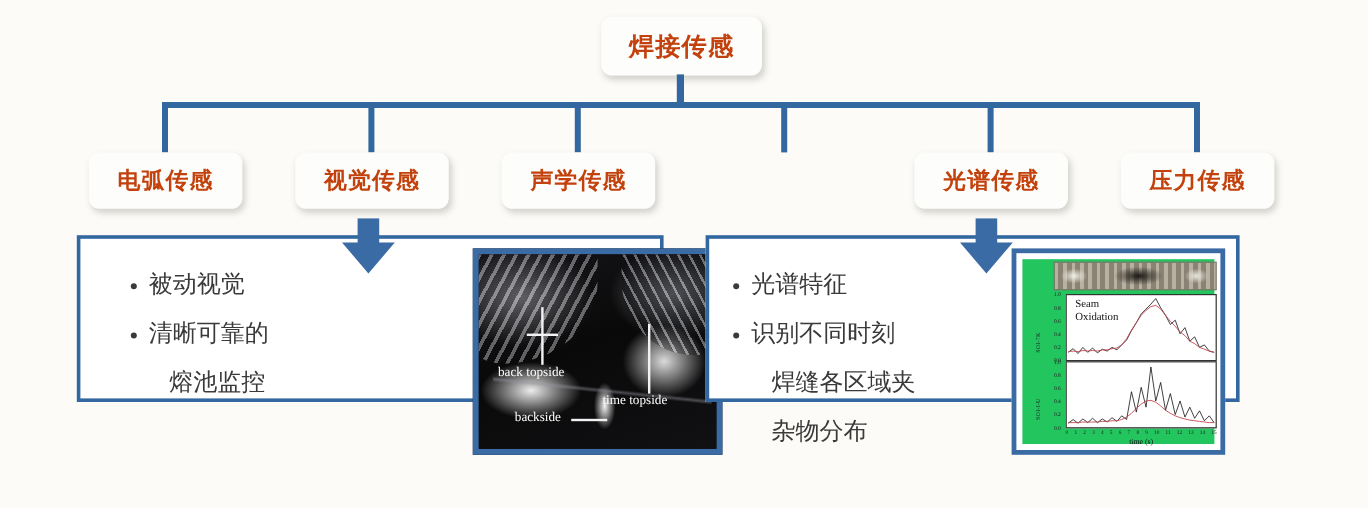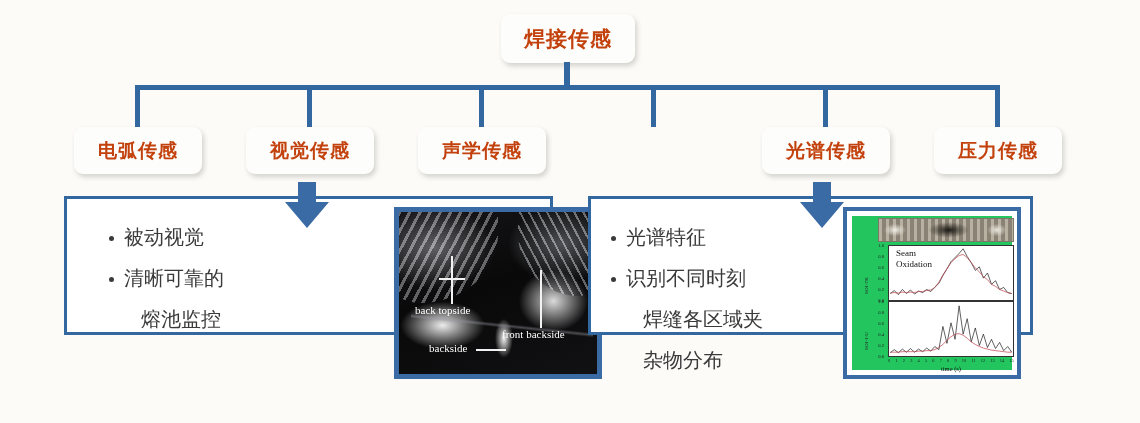--- a/index.html
+++ b/index.html
@@ -358,21 +358,21 @@
       <div class="photo-inner">
         <div class="arcband"></div>
         <div class="arcband2"></div>
         <div class="seamline"></div>
 
         <div class="tick" style="left:52px; top:44px; width:1.5px; height:48px;"></div>
         <div class="tick" style="left:40px; top:66px; width:26px; height:1.5px;"></div>
         <div class="plabel" style="left:16px; top:92px;">back topside</div>
 
         <div class="tick" style="left:141px; top:58px; width:1.5px; height:58px;"></div>
-        <div class="plabel" style="left:103px; top:116px;">front backside</div>
+        <div class="plabel" style="left:103px; top:116px;">time topside</div>
 
         <div class="tick" style="left:77px; top:137px; width:30px; height:1.5px;"></div>
         <div class="plabel" style="left:30px; top:130px;">backside</div>
       </div>
     </div>
   </div>
 
   <div class="panel panel-right">
     <div class="bullets">
       <div class="bullet">光谱特征</div>

